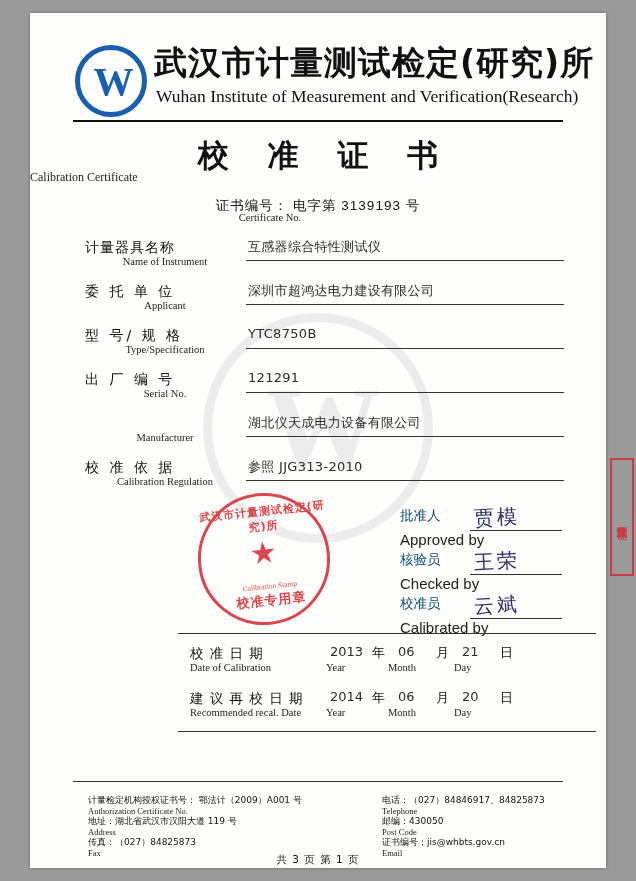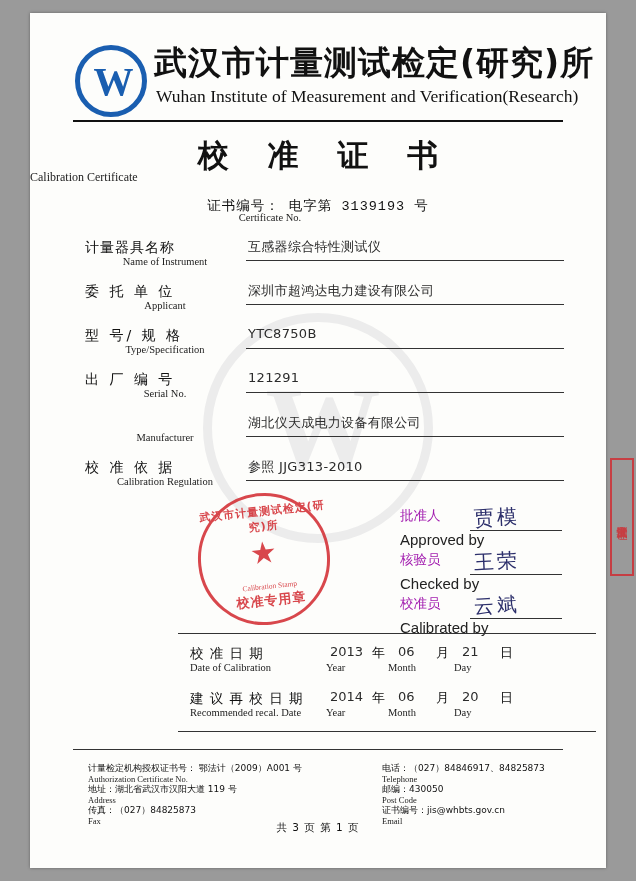--- a/index.html
+++ b/index.html
@@ -136,21 +136,21 @@
   
   .certno-row {
     position: absolute;
     left: 0; top: 183px;
     width: 576px;
     text-align: center;
   }
   .certno-cn {
     font-size: 13.5px;
     color: #111;
-    font-family: Liberation Mono, monospace;
+    font-family: Liberation Sans, sans-serif;
     letter-spacing: 1px;
   }
   .certno-en {
     position: absolute;
     left: 0; top: 199px;
     width: 576px;
     text-align: center;
     font-size: 10.5px;
     color: #222;
     font-family: "Liberation Serif", serif;
@@ -214,21 +214,21 @@
     left: 0;
     top: 494px;
     width: 576px;
   }
   .sig-row { position: relative; height: 44px; }
   .sig-label-cn {
     position: absolute;
     left: 370px;
     top: 0;
     font-size: 13.5px;
-    color: #a21caf;
+    color: #0c4a6e;
     font-family: "DejaVu Sans", sans-serif;
   }
   .sig-label-en {
     position: absolute;
     left: 370px;
     top: 24px;
     font-size: 15px;
     color: #222;
     font-family: Liberation Sans, sans-serif;
   }
@@ -297,21 +297,21 @@
     left: 116px;
     top: 90px;
     width: 418px;
     border-top: 1px solid #333;
   }
 
   
   .footer {
     position: absolute;
     left: 0;
-    top: 736px;
+    top: 768px;
     width: 576px;
     height: 83px;
   }
   .footer-rule-top {
     position: absolute;
     left: 43px; top: 0;
     width: 490px;
     border-top: 1px solid #333;
   }
   .footer-col-left {

